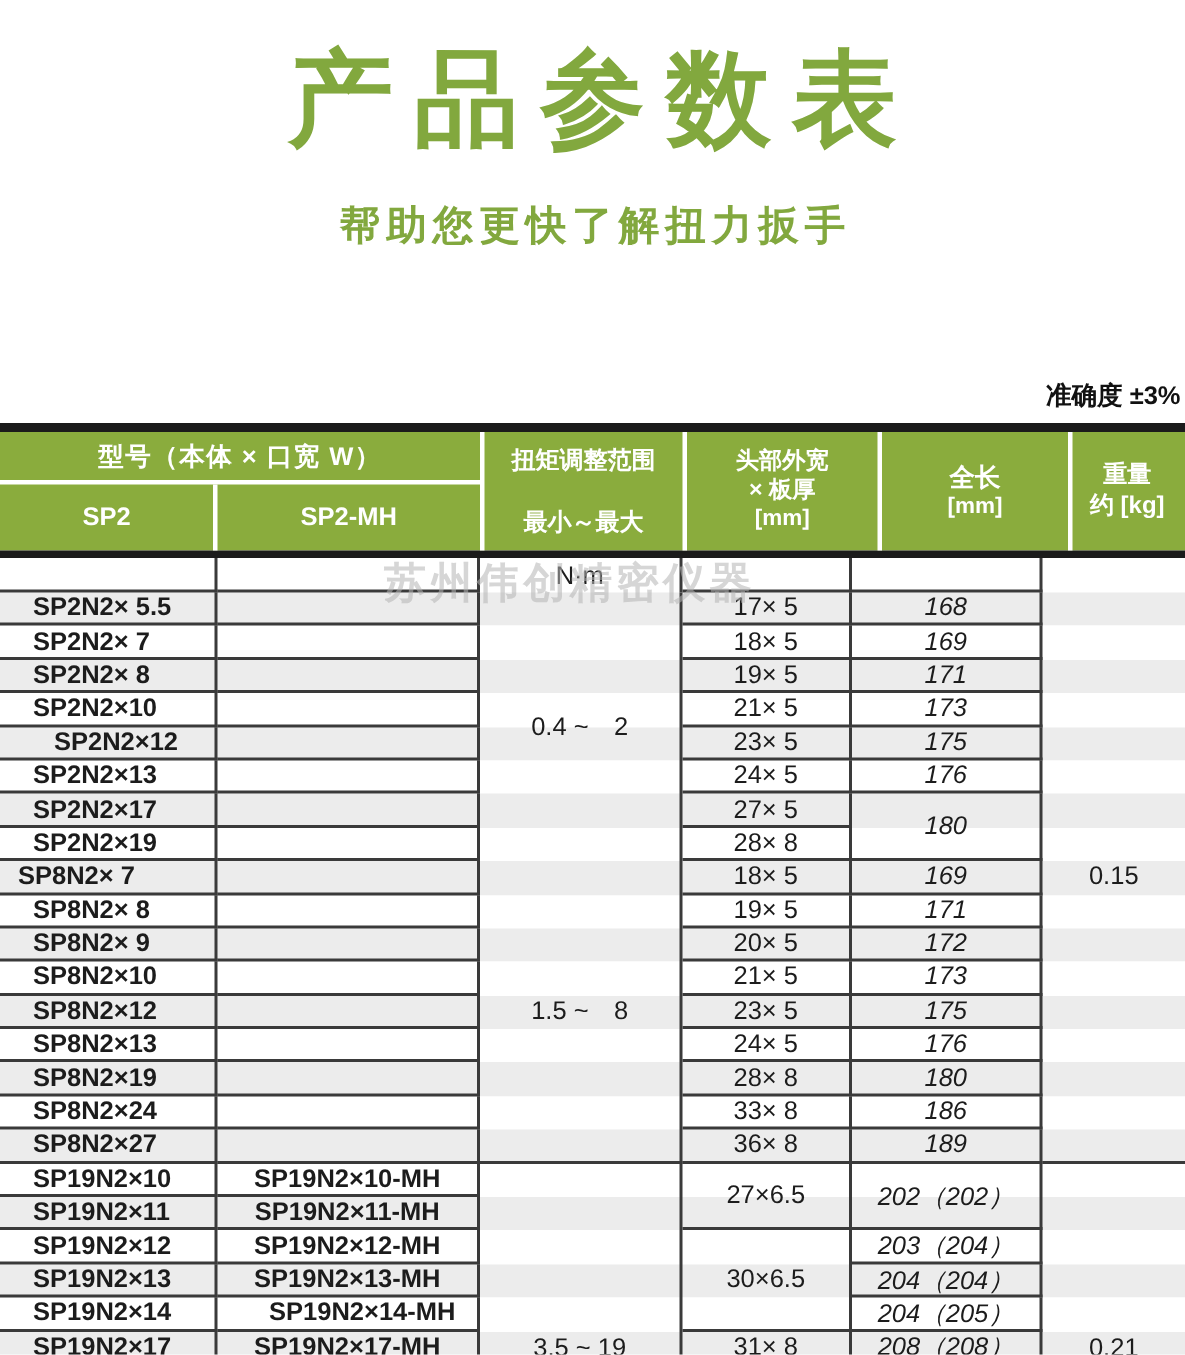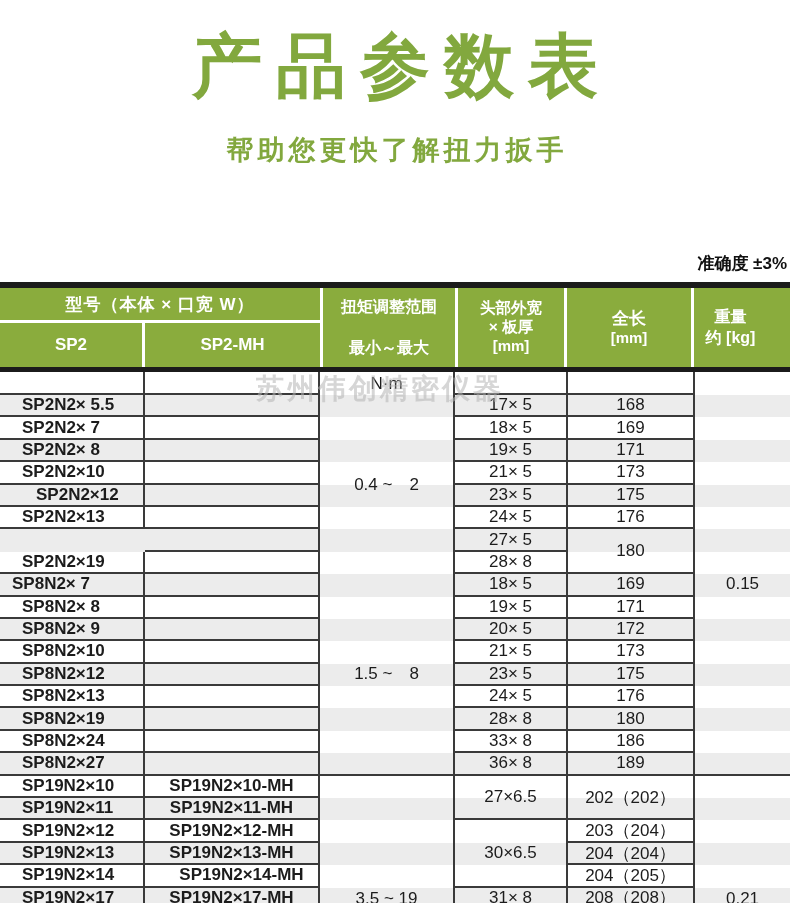--- a/index.html
+++ b/index.html
@@ -28,38 +28,38 @@
   .bar.bottom{height:5px;}
 
   .thead{display:flex;width:790px;height:79px;background:var(--green);color:#fff;font-weight:700;}
   .h-models{width:320px;display:flex;flex-direction:column;}
   .h-models-top{height:32px;display:flex;align-items:center;justify-content:center;font-size:17px;letter-spacing:1px;}
   .h-models-sub{flex:1;display:flex;border-top:3px solid #fff;}
   .h-sp2{width:145px;border-right:3px solid #fff;display:flex;align-items:center;justify-content:center;font-size:17px;}
   .h-sp2mh{flex:1;display:flex;align-items:center;justify-content:center;font-size:17px;}
   .h-col{border-left:3px solid #fff;display:flex;flex-direction:column;align-items:center;justify-content:center;text-align:center;}
   .h-torque{width:135px;justify-content:space-between;padding:9px 0 8px;font-size:16px;}
-  .h-headw{width:109px;font-size:15.5px;line-height:1.22;}
+  .h-headw{width:130px;font-size:15.5px;line-height:1.22;}
   .h-len{width:127px;font-size:17px;line-height:1.25;}
   .h-weight{width:76px;font-size:16px;line-height:1.3;}
   .hsmall{font-size:15px;font-weight:700;}
 
   
   .tbody{position:relative;display:grid;width:790px;
          grid-template-columns:145px 175px 135px 113px 127px 95px;
          grid-template-rows:23px repeat(23,22.4px);}
   .stripe{background:#fff;}
   .stripe.gray{background:var(--stripe);}
   .cell{position:relative;z-index:2;display:flex;align-items:center;justify-content:center;
         font-size:17px;color:#1c1c1c;white-space:pre;background:transparent;}
   .c1{justify-content:flex-start;padding-left:22px;font-weight:700;border-right:2px solid var(--line);}
   .c2{font-weight:700;border-right:2px solid var(--line);}
   .c3{border-right:2px solid var(--line);}
   .c4{border-right:2px solid var(--line);}
-  .c5{border-right:2px solid var(--line);}
+  .c5{border-right:2px solid var(--line);font-style:italic;}
   .c6{}
   .hb{border-bottom:2px solid var(--line);}
 
   .watermark{position:absolute;top:370px;left:256px;z-index:10;pointer-events:none;
              font-size:28px;font-weight:700;letter-spacing:3px;color:#b5b5b5;opacity:.55;}
 </style>
 </head>
 <body>
 
 <div class="page">
@@ -146,20 +146,21 @@
         <div class="cell c4 hb" style="grid-area: 5 / 4 / 6;">21× 5</div>
         <div class="cell c5 hb" style="grid-area: 5 / 5 / 6;">173</div>
         <div class="cell c1 hb" style="grid-area: 6 / 1 / 7; padding-left: 36px;">SP2N2×12</div>
         <div class="cell c2 hb" style="grid-area: 6 / 2 / 7;"></div>
         <div class="cell c4 hb" style="grid-area: 6 / 4 / 7;">23× 5</div>
         <div class="cell c5 hb" style="grid-area: 6 / 5 / 7;">175</div>
         <div class="cell c1 hb" style="grid-area: 7 / 1 / 8;">SP2N2×13</div>
         <div class="cell c2 hb" style="grid-area: 7 / 2 / 8;"></div>
         <div class="cell c4 hb" style="grid-area: 7 / 4 / 8;">24× 5</div>
         <div class="cell c5 hb" style="grid-area: 7 / 5 / 8;">176</div>
+        <div class="cell c1 hb" style="grid-area: 8 / 1 / 9;">SP2N2×17</div>
         <div class="cell c2 hb" style="grid-area: 8 / 2 / 9;"></div>
         <div class="cell c4 hb" style="grid-area: 8 / 4 / 9;">27× 5</div>
         <div class="cell c5 hb" style="grid-area: 8 / 5 / 10;">180</div>
         <div class="cell c1 hb" style="grid-area: 9 / 1 / 10;">SP2N2×19</div>
         <div class="cell c2 hb" style="grid-area: 9 / 2 / 10;"></div>
         <div class="cell c4 hb" style="grid-area: 9 / 4 / 10;">28× 8</div>
         <div class="cell c1 hb" style="grid-area: 10 / 1 / 11; padding-left: 12px;">SP8N2× 7</div>
         <div class="cell c2 hb" style="grid-area: 10 / 2 / 11;"></div>
         <div class="cell c4 hb" style="grid-area: 10 / 4 / 11;">18× 5</div>
         <div class="cell c5 hb" style="grid-area: 10 / 5 / 11;">169</div>

